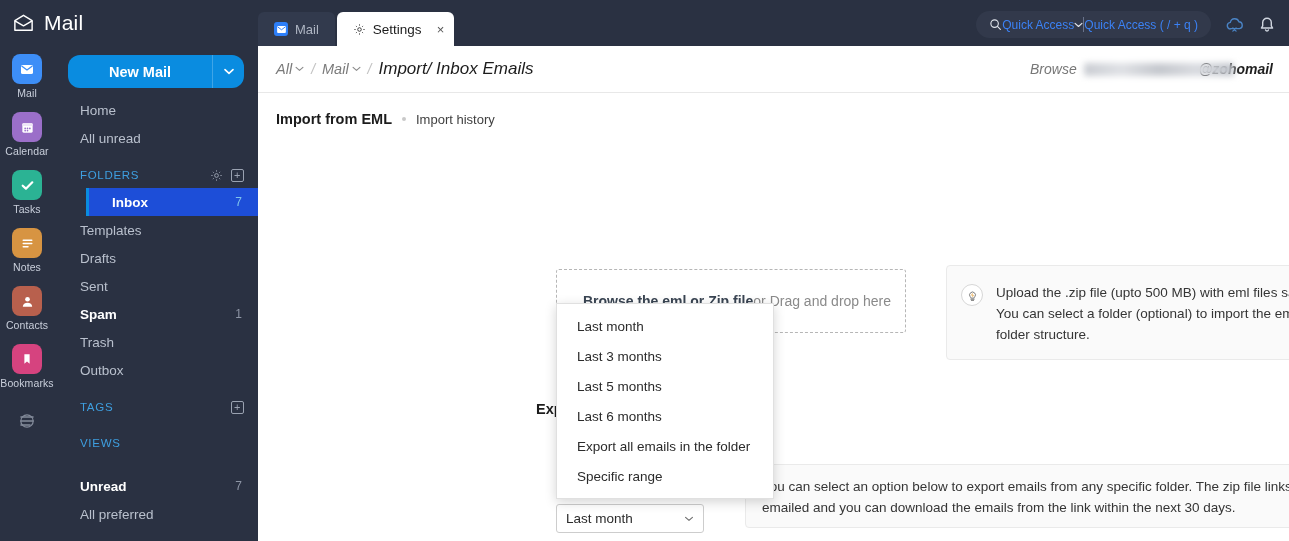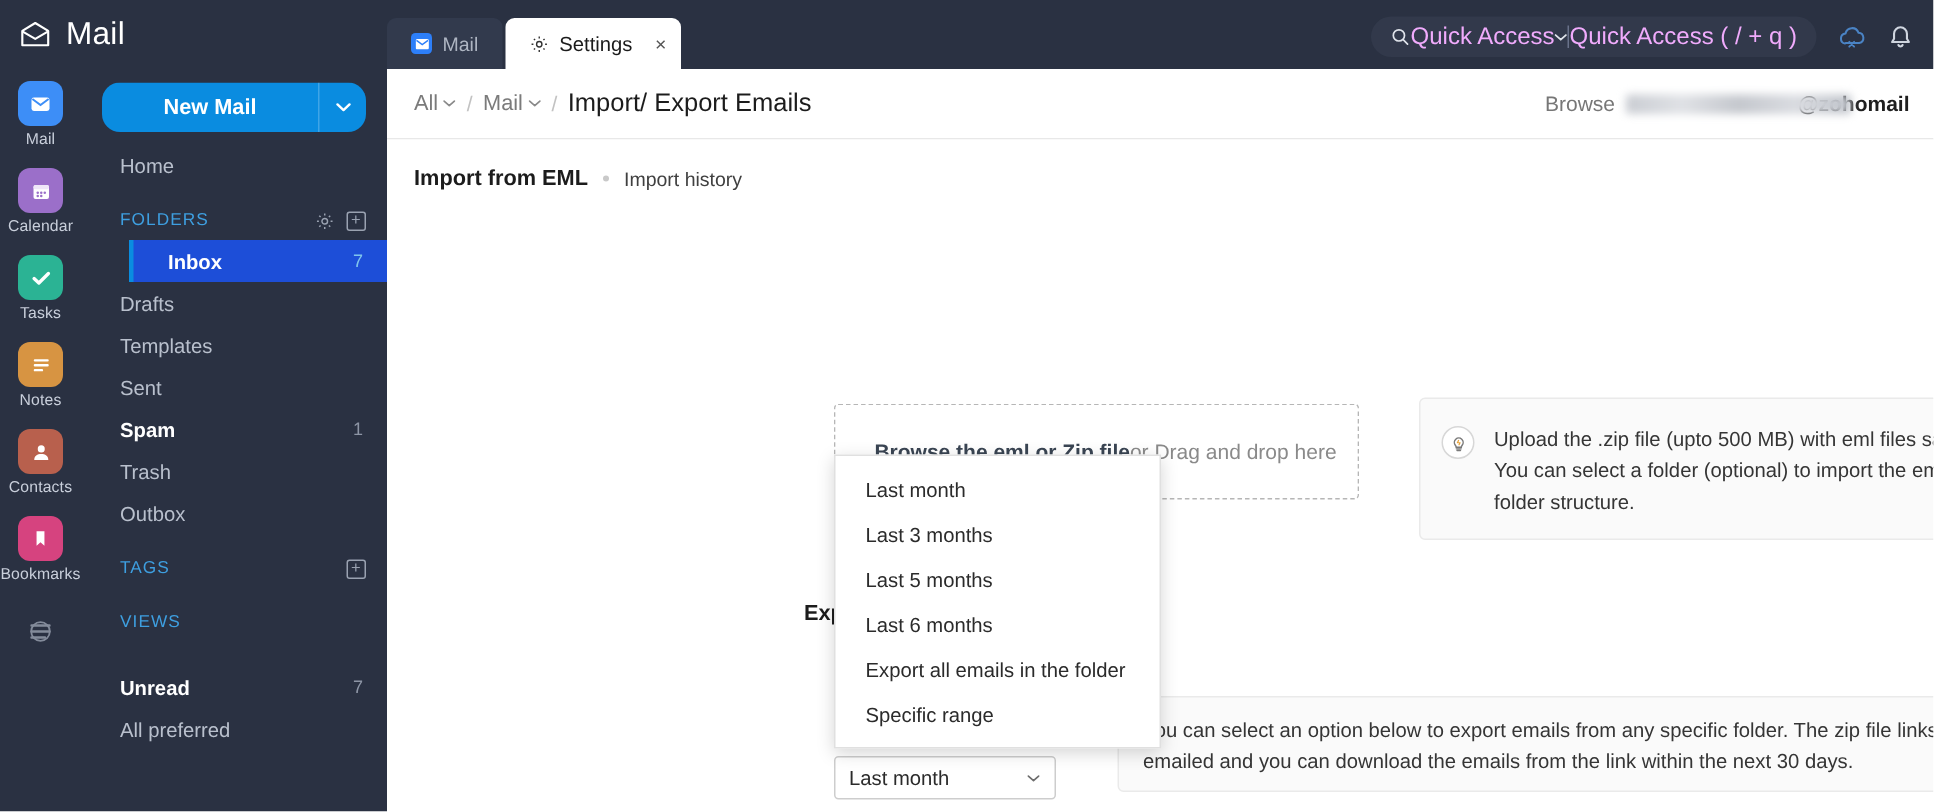--- a/index.html
+++ b/index.html
@@ -110,29 +110,30 @@
     width: 14px; height: 14px; background: #2d7ff9; border-radius: 3px;
     display: flex; align-items: center; justify-content: center;
   }
   #topright {
     margin-left: auto; display: flex; align-items: center; gap: 13px;
     padding: 0 14px 8px 0;
   }
   .qa-pill {
     height: 27px; background: #39415480; border-radius: 14px;
     display: flex; align-items: center; padding: 0 13px; gap: 0;
-    color: #f0abfc; font-size: 16px; cursor: pointer;
+    color: #3b82f6; font-size: 12px; cursor: pointer;
   }
   .qa-div { width: 1px; height: 15px; background: #69728a; }
 
   
   #crumbrow {
     height: 47px; background: #fff; display: flex; align-items: center;
     padding: 0 16px 0 18px; border-bottom: 1px solid #e8e8e8;
     flex: 0 0 47px;
+    font-style: italic;
   }
   .cr { color: #7b7b7b; font-size: 14.5px; display: flex; align-items: center; gap: 3px; cursor: pointer; }
   .cr.cur { color: #1c1c1c; font-size: 17px; cursor: default; }
   .cr-slash { color: #c2c2c2; font-size: 14px; margin: 0 7px; }
   #acct { margin-left: auto; display: flex; align-items: center; gap: 7px; font-size: 14px; color: #777; }
   .redact {
     display: inline-block; width: 150px; height: 13px;
     background: linear-gradient(90deg,#c9ccd2,#dfe1e5,#c4c7cd,#d9dbe0,#bfc3ca);
     filter: blur(3px); border-radius: 2px; vertical-align: middle;
   }
@@ -286,20 +287,23 @@
         <svg width="10" height="7" viewBox="0 0 10 7" fill="none" stroke="#fff" stroke-width="1.6" stroke-linecap="round" stroke-linejoin="round">
             <path d="M1 1.6 L5 5.4 L9 1.6"></path>
           </svg>
       </div>
     </div>
 
     <div class="nav-list">
       <div class="nav-item">
         <span>Home</span>
       </div>
+      <div class="nav-item">
+        <span>All unread</span>
+      </div>
     </div>
 
     <div class="sec-head">
       <span>FOLDERS</span>
       <span class="acts">
         <span class="ico-btn">
           <svg width="13" height="13" viewBox="0 0 16 16" fill="none" stroke="#9aa2b1" stroke-width="1.2">
               <circle cx="8" cy="8" r="2.3"></circle>
               <path d="M8 1.6v1.6M8 12.8v1.6M1.6 8h1.6M12.8 8h1.6M3.5 3.5l1.1 1.1M11.4 11.4l1.1 1.1M12.5 3.5l-1.1 1.1M4.6 11.4l-1.1 1.1"></path>
             </svg>
@@ -307,24 +311,24 @@
         <span class="plus-box">+</span>
       </span>
     </div>
 
     <div class="nav-list" style="margin-top:0">
       <div class="nav-item sel">
         <span>Inbox</span>
         <span class="cnt">7</span>
       </div>
       <div class="nav-item">
+        <span>Templates</span>
+      </div>
+      <div class="nav-item">
         <span>Drafts</span>
-      </div>
-      <div class="nav-item">
-        <span>Templates</span>
       </div>
       <div class="nav-item">
         <span>Sent</span>
       </div>
       <div class="nav-item" style="color:#ffffff;font-weight:bold">
         <span>Spam</span>
         <span class="cnt">1</span>
       </div>
       <div class="nav-item">
         <span>Trash</span>
@@ -419,21 +423,21 @@
           </svg>
       </span>
       <span class="cr-slash">/</span>
       <span class="cr">
         <span>Mail</span>
         <svg width="9" height="6" viewBox="0 0 10 7" fill="none" stroke="#8a8a8a" stroke-width="1.3" stroke-linecap="round" stroke-linejoin="round">
             <path d="M1 1.6 L5 5.2 L9 1.6"></path>
           </svg>
       </span>
       <span class="cr-slash">/</span>
-      <span class="cr cur">Import/ Export Emails</span>
+      <span class="cr cur">Import/ Inbox Emails</span>
 
       <span id="acct">
         <span>Browse</span>
         <span class="redact"></span>
         <span class="tail">@zohomail</span>
       </span>
     </div>
 
     <div id="main">
 

